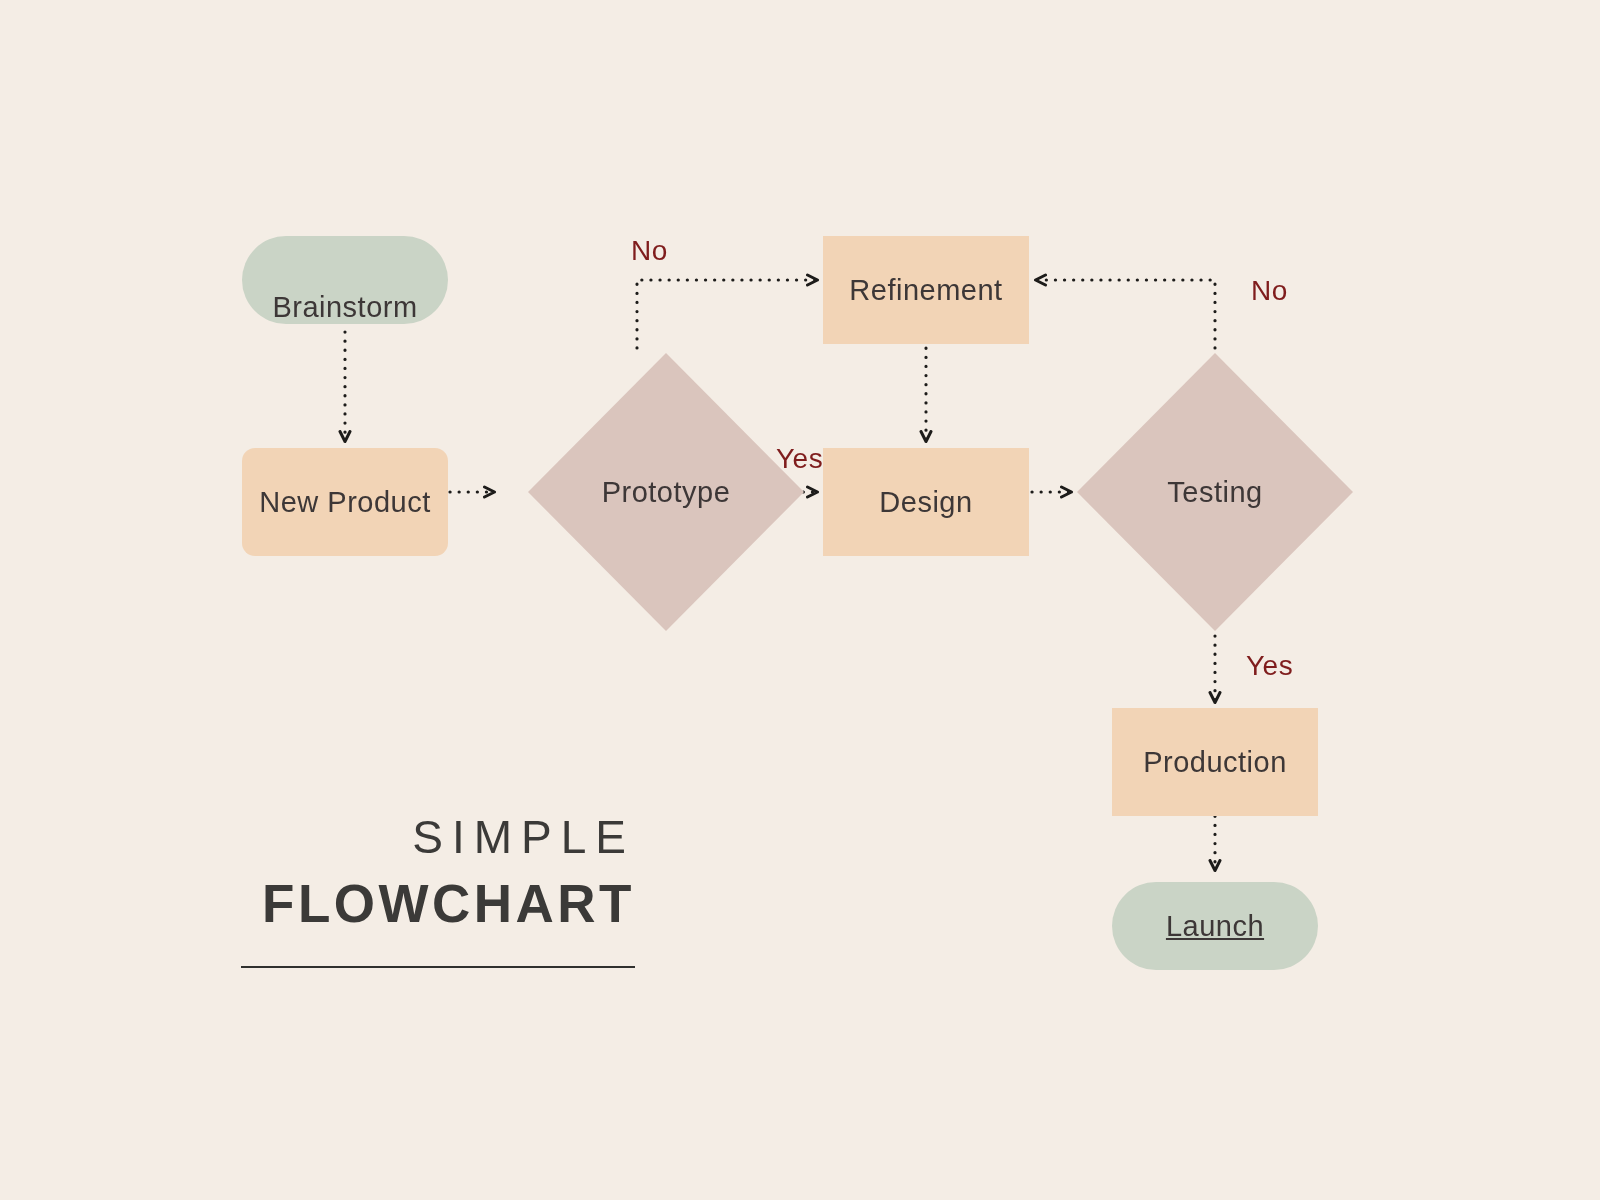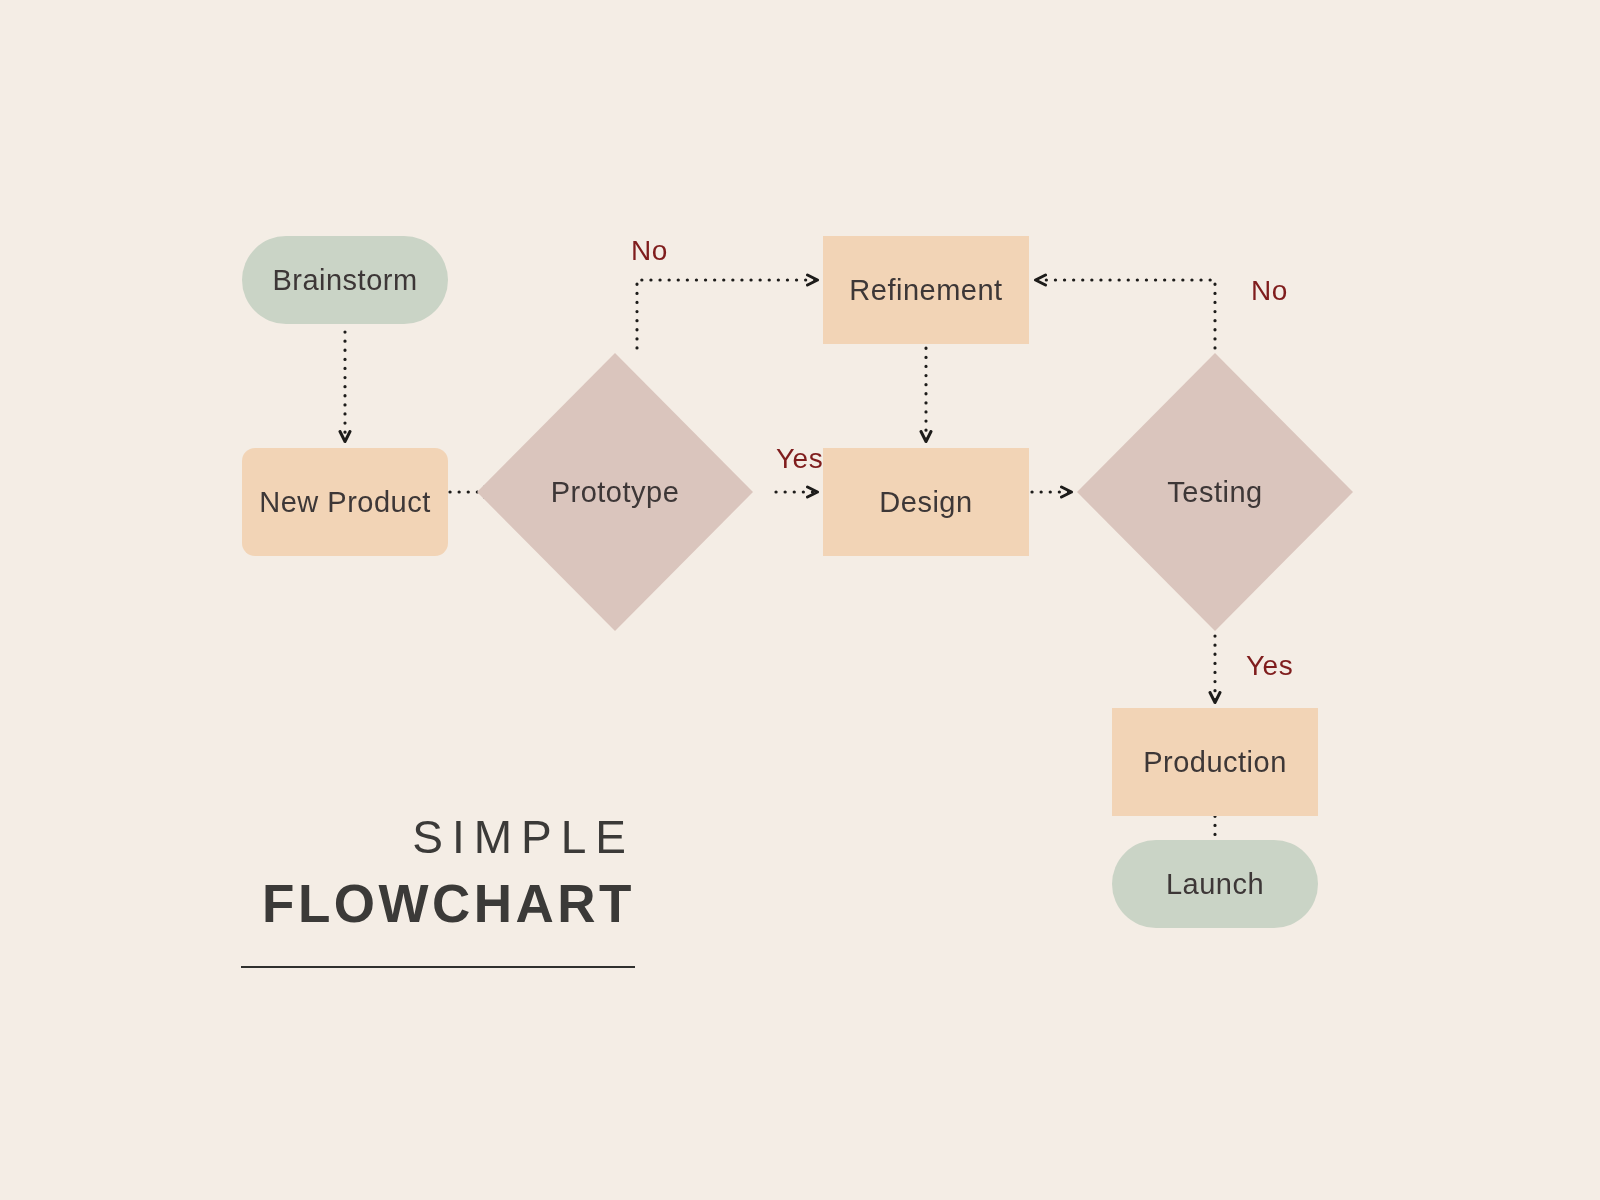--- a/index.html
+++ b/index.html
@@ -43,28 +43,28 @@
     letter-spacing: 0.5px;
   }
   .rect { width: 206px; height: 108px; background: var(--peach, #f2d4b6); }
   .pill { width: 206px; height: 88px; border-radius: 44px; background: var(--sage, #cad4c6); }
   .diamond {
     width: 276px; height: 278px;
     background: var(--mauve, #dac5bd);
     clip-path: polygon(50% 0, 100% 50%, 50% 100%, 0 50%);
   }
 
-  .n-brainstorm  { left: 242px;  top: 236px; }
+  .n-brainstorm  { left: 242px;  top: 236px; align-items: flex-end; }
   .n-new-product { left: 242px;  top: 448px; border-radius: 13px; }
-  .n-prototype   { left: 477px;  top: 353px; }
+  .n-prototype   { left: 528px;  top: 353px; }
   .n-refinement  { left: 823px;  top: 236px; }
   .n-design      { left: 823px;  top: 448px; }
   .n-testing     { left: 1077px; top: 353px; }
   .n-production  { left: 1112px; top: 708px; text-align: center; }
-  .n-launch      { left: 1112px; top: 840px; }
+  .n-launch      { left: 1112px; top: 882px; text-decoration: underline; }
 
   .edge-label {
     position: absolute;
     font-size: 28px;
     color: #7f1d1d;
     letter-spacing: 0.5px;
   }
   .lbl-no-prototype  { left: 631px;  top: 235px; }
   .lbl-yes-prototype { left: 776px;  top: 443px; }
   .lbl-no-testing    { left: 1251px; top: 275px; }

